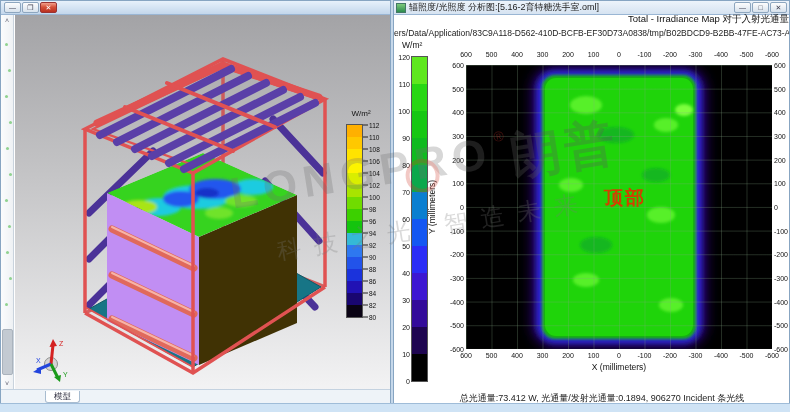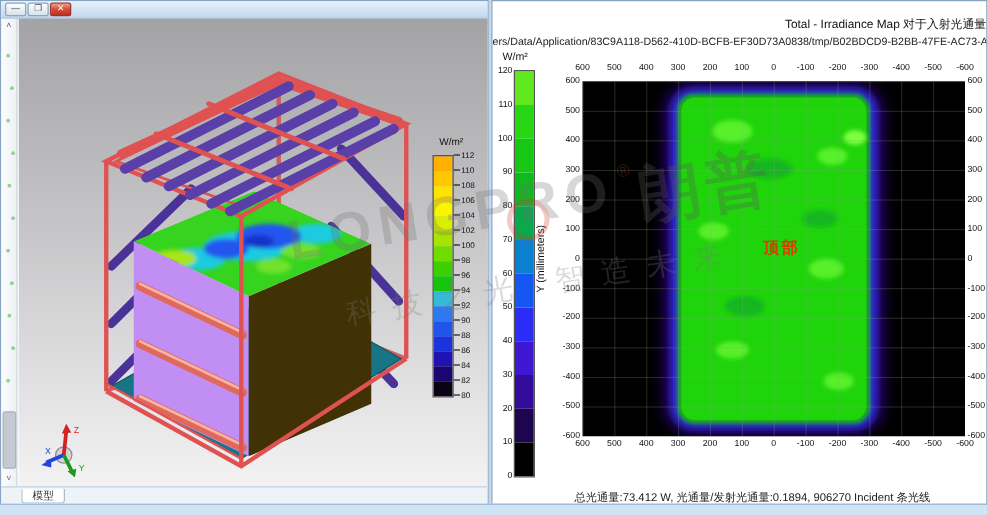--- a/index.html
+++ b/index.html
@@ -29,21 +29,21 @@
   #model-svg{position:absolute;left:0;top:0;}
   #left-legend{position:absolute;left:318px;top:94px;width:70px;height:216px;z-index:6;}
   #left-legend .unit{position:absolute;left:6px;top:0;width:44px;text-align:center;font-size:8px;color:#111;}
   .lbar{position:absolute;left:14px;top:16px;width:15px;height:192px;display:flex;flex-direction:column;outline:1px solid #555;}
   .lbar .seg{flex:1;}
   .lticks{position:absolute;left:30px;top:16px;width:30px;height:192px;}
   .lticks .tick{position:absolute;left:0;transform:translateY(-50%);font-size:6.5px;color:#111;white-space:nowrap;}
   .lticks .tick::before{content:"";display:inline-block;width:5px;height:1px;background:#222;margin-right:1px;vertical-align:2px;}
   #triad{position:absolute;left:18px;bottom:8px;}
   #bottom-tabs{position:absolute;left:0;bottom:0;right:0;height:14px;background:#eef3f8;border-top:1px solid #c4d2e0;
-    display:flex;align-items:center;box-sizing:border-box;}
+    display:flex;align-items:center;box-sizing:border-box;padding-left:28px;}
   #bottom-tabs .tab{margin-left:16px;padding:0 8px;font-size:8.5px;color:#334;background:#fff;
     border:1px solid #a8bcd0;border-top:none;border-radius:0 0 3px 3px;line-height:11px;}
   
   #map-title{position:absolute;left:0;right:0;top:12px;text-align:right;font-size:9.5px;color:#111;}
   #map-path{position:absolute;left:0;right:0;top:27px;text-align:center;font-size:8.5px;color:#222;white-space:nowrap;}
   #map-unit{position:absolute;left:8px;top:39px;font-size:8.5px;color:#111;}
   .rbar{position:absolute;left:18px;top:56px;width:15px;height:324px;display:flex;flex-direction:column;outline:1px solid #555;}
   .rbar .seg{flex:1;}
   .rticks{position:absolute;left:0;top:56px;width:16px;height:324px;}
   .rticks .tick{position:absolute;right:0;transform:translateY(-50%);font-size:7px;color:#111;white-space:nowrap;}
@@ -58,21 +58,21 @@
   .hticks{position:absolute;left:72px;width:306px;height:10px;}
   .hticks .tick{position:absolute;top:0;transform:translateX(-50%);font-size:7px;color:#111;white-space:nowrap;}
   #x-ticks-top{top:50px;}
   #x-ticks-bottom{top:351px;}
   #plot{position:absolute;left:72px;top:64px;width:306px;height:284px;background:#000;}
   #plot .grid{position:absolute;inset:0;
     background-image:linear-gradient(rgba(130,165,130,.28) 1px,transparent 1px),
                      linear-gradient(90deg,rgba(130,165,130,.28) 1px,transparent 1px);
     background-size:calc(100%/12) calc(100%/12);}
   #map-annotation{position:absolute;left:52%;top:47%;transform:translate(-50%,-50%);
-    color:#d43e00;font-size:13px;font-weight:bold;letter-spacing:2px;}
+    color:#d43e00;font-size:19px;font-weight:bold;letter-spacing:2px;}
   #x-axis-label{position:absolute;left:72px;width:306px;top:361px;text-align:center;font-size:8.5px;color:#111;}
   .statusline{position:absolute;left:28px;width:360px;text-align:center;font-size:9px;color:#222;white-space:nowrap;}
   #status1{top:380px;}
   #status2{top:391px;}
   
   #watermark{position:absolute;left:158px;top:138px;width:540px;transform:rotate(-9deg);
     opacity:.5;pointer-events:none;z-index:50;text-align:center;}
   #watermark .row1{display:flex;align-items:flex-start;justify-content:center;gap:4px;}
   #watermark .brand{font-size:44px;font-weight:bold;letter-spacing:6px;color:rgba(110,110,110,.55);}
   #watermark .reg{font-size:14px;color:rgba(200,50,40,.7);margin-top:2px;}
@@ -239,20 +239,27 @@
       <text x="30" y="40" font-size="7" fill="#1a9a1a">Y</text>
     </svg>
   </div>
 
   <div id="bottom-tabs">
     <span class="tab">模型</span>
   </div>
 </div>
 
 <div class="win" id="right-window">
+  <div class="titlebar" style="background:linear-gradient(#edf4fb,#d6e3f1)">
+    <span class="winicon"></span>
+    <span class="ttl">辐照度/光照度 分析图:[5.16-2育特糖洗手室.oml]</span>
+    <span class="winbtn">—</span>
+    <span class="winbtn">□</span>
+    <span class="winbtn">✕</span>
+  </div>
 
   <div id="map-title">Total - Irradiance Map 对于入射光通量</div>
   <div id="map-path">ers/Data/Application/83C9A118-D562-410D-BCFB-EF30D73A0838/tmp/B02BDCD9-B2BB-47FE-AC73-AE9D4E33</div>
   <div id="map-unit">W/m²</div>
 
   <div class="rticks">
       <span class="tick" style="top: 0%;">120</span>
       <span class="tick" style="top: 8.33333%;">110</span>
       <span class="tick" style="top: 16.6667%;">100</span>
       <span class="tick" style="top: 25%;">90</span>
@@ -372,20 +379,21 @@
         <ellipse cx="218" cy="45" rx="9" ry="6" fill="#7dff3d"></ellipse>
         <ellipse cx="150" cy="70" rx="18" ry="8" fill="#0baa28" opacity=".7"></ellipse>
         <ellipse cx="130" cy="180" rx="16" ry="8" fill="#0baa28" opacity=".7"></ellipse>
         <ellipse cx="190" cy="110" rx="14" ry="7" fill="#0baa28" opacity=".7"></ellipse>
       </g>
     </svg>
     <div class="grid"></div>
     <span id="map-annotation">顶部</span>
   </div>
 
+  <div id="x-axis-label">X (millimeters)</div>
   <div class="statusline" id="status2">总光通量:73.412 W, 光通量/发射光通量:0.1894, 906270 Incident 条光线</div>
 </div>
 
 <div id="watermark">
   <div class="row1">
     <span class="brand">LONGPRO</span>
     <span class="reg">®</span>
     <span class="cn">朗普</span>
   </div>
   <div class="ring"></div>

